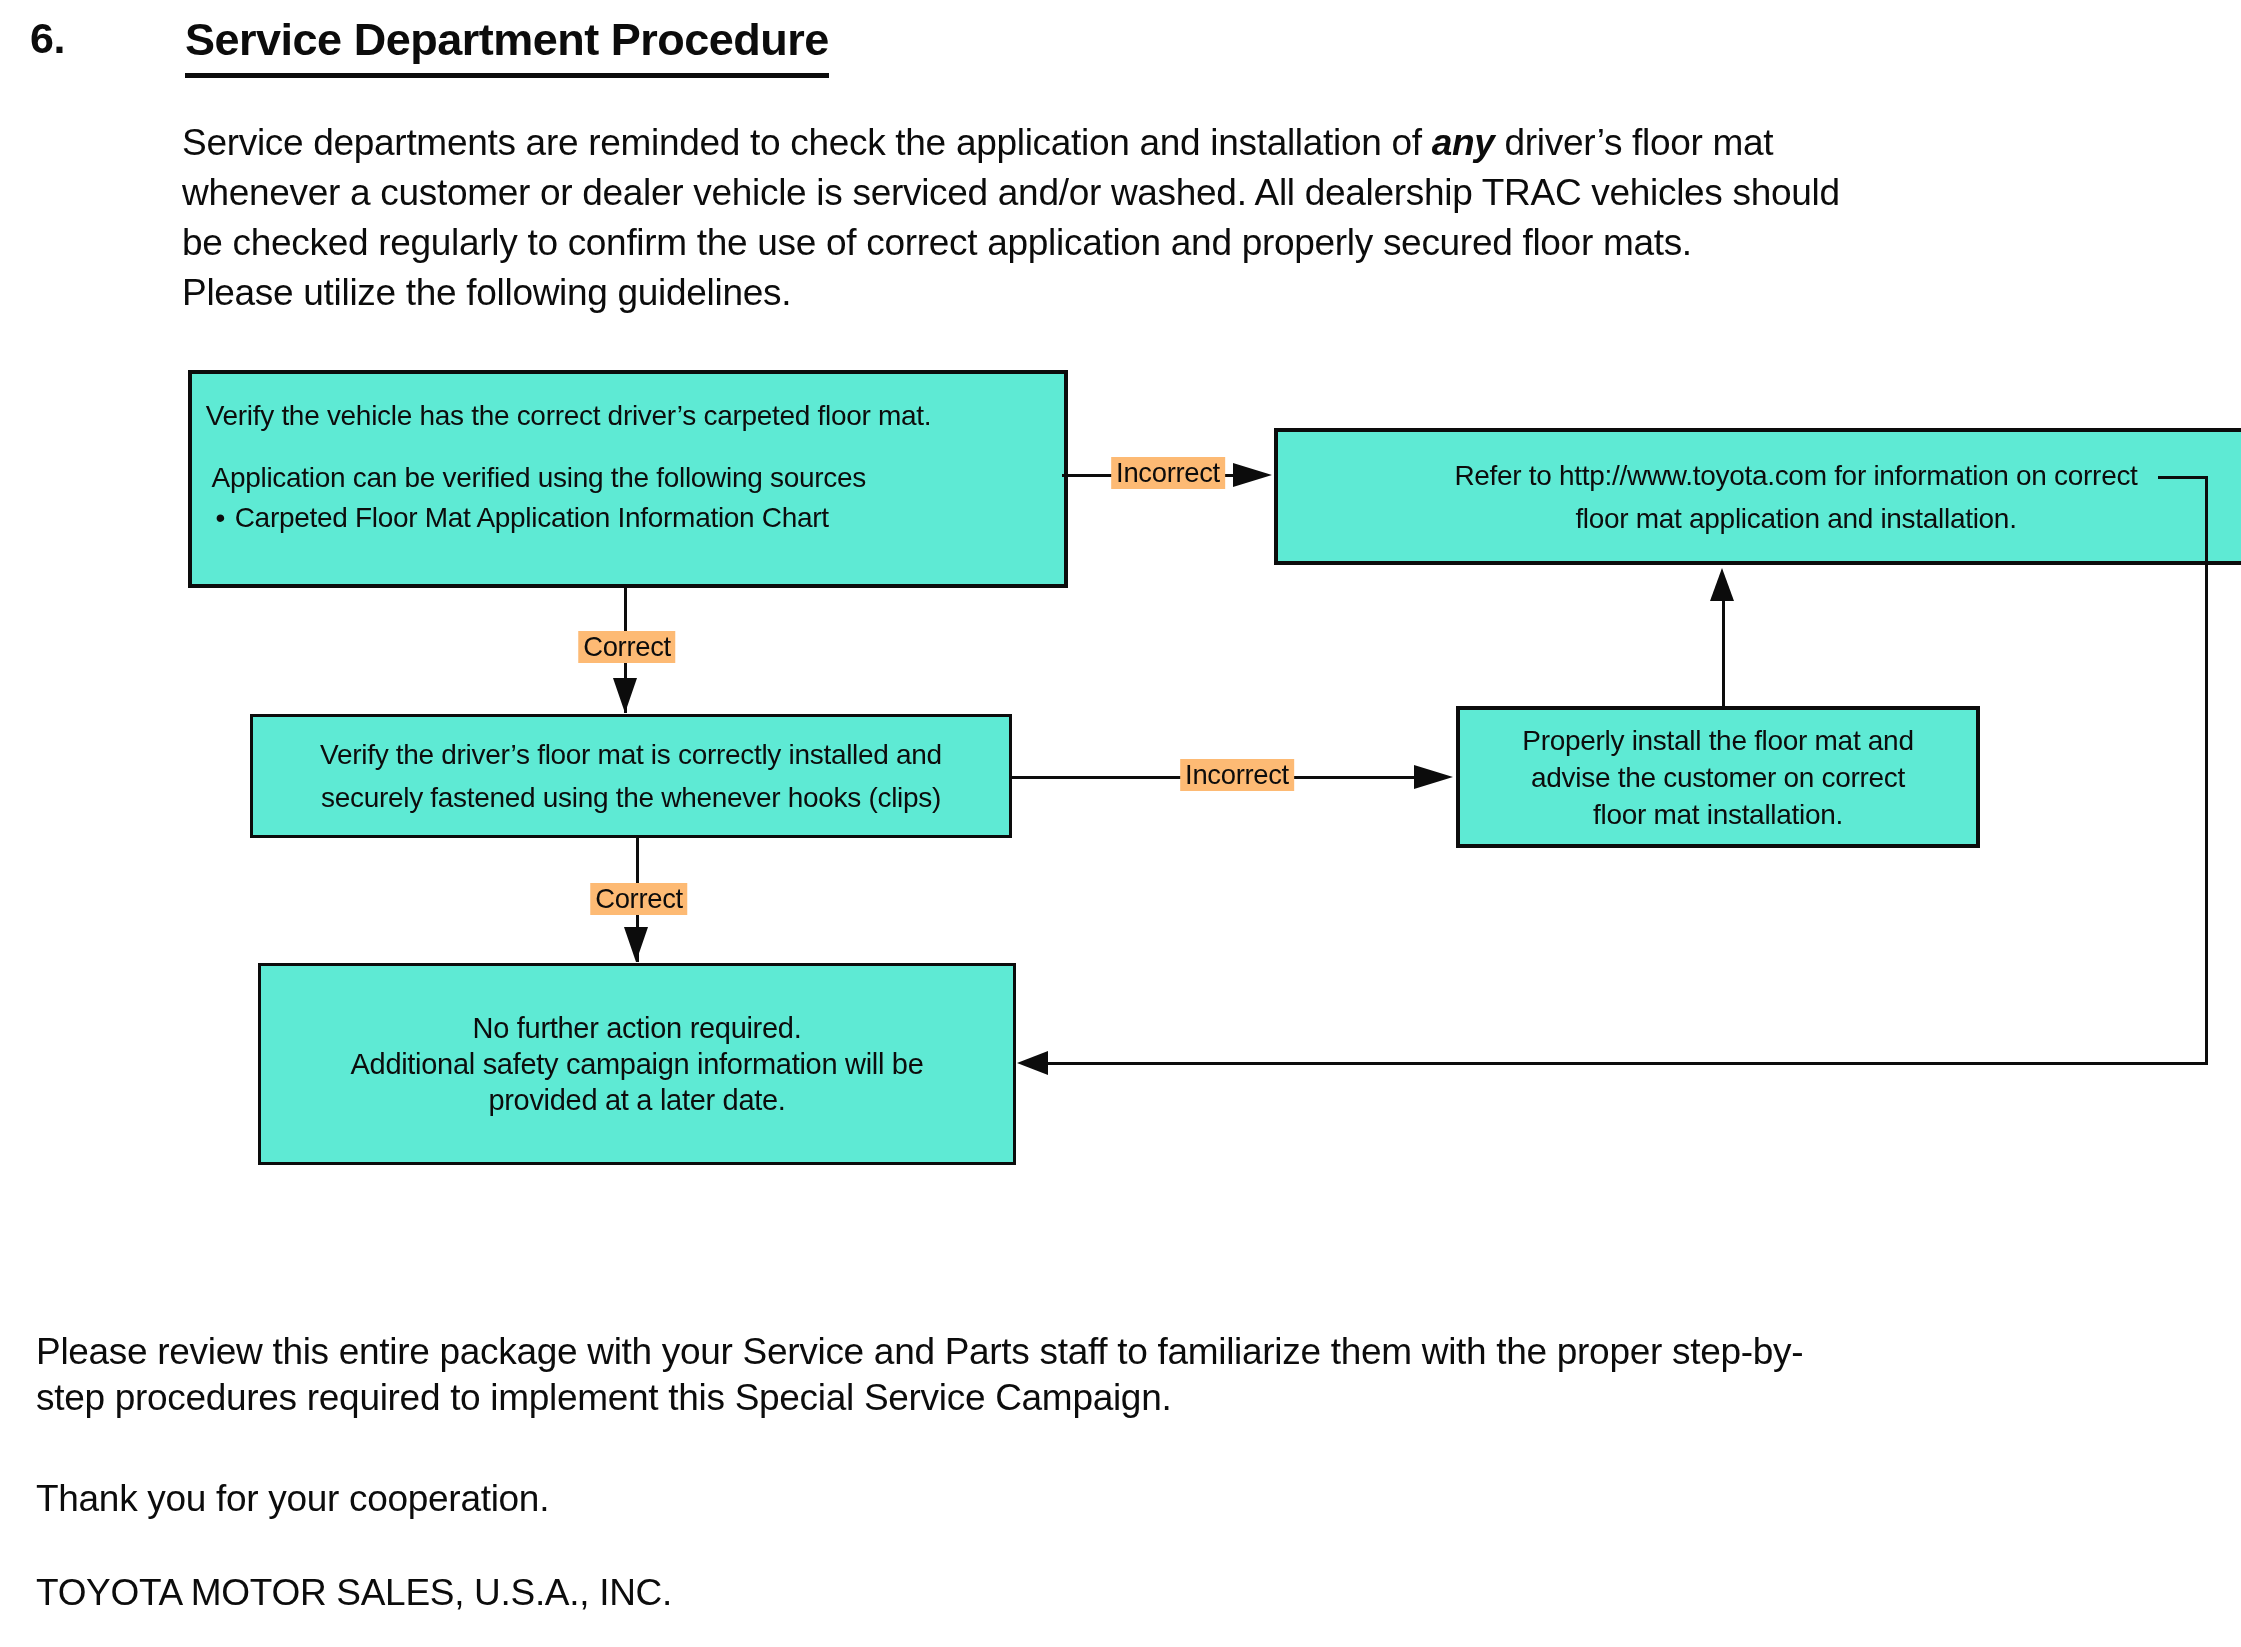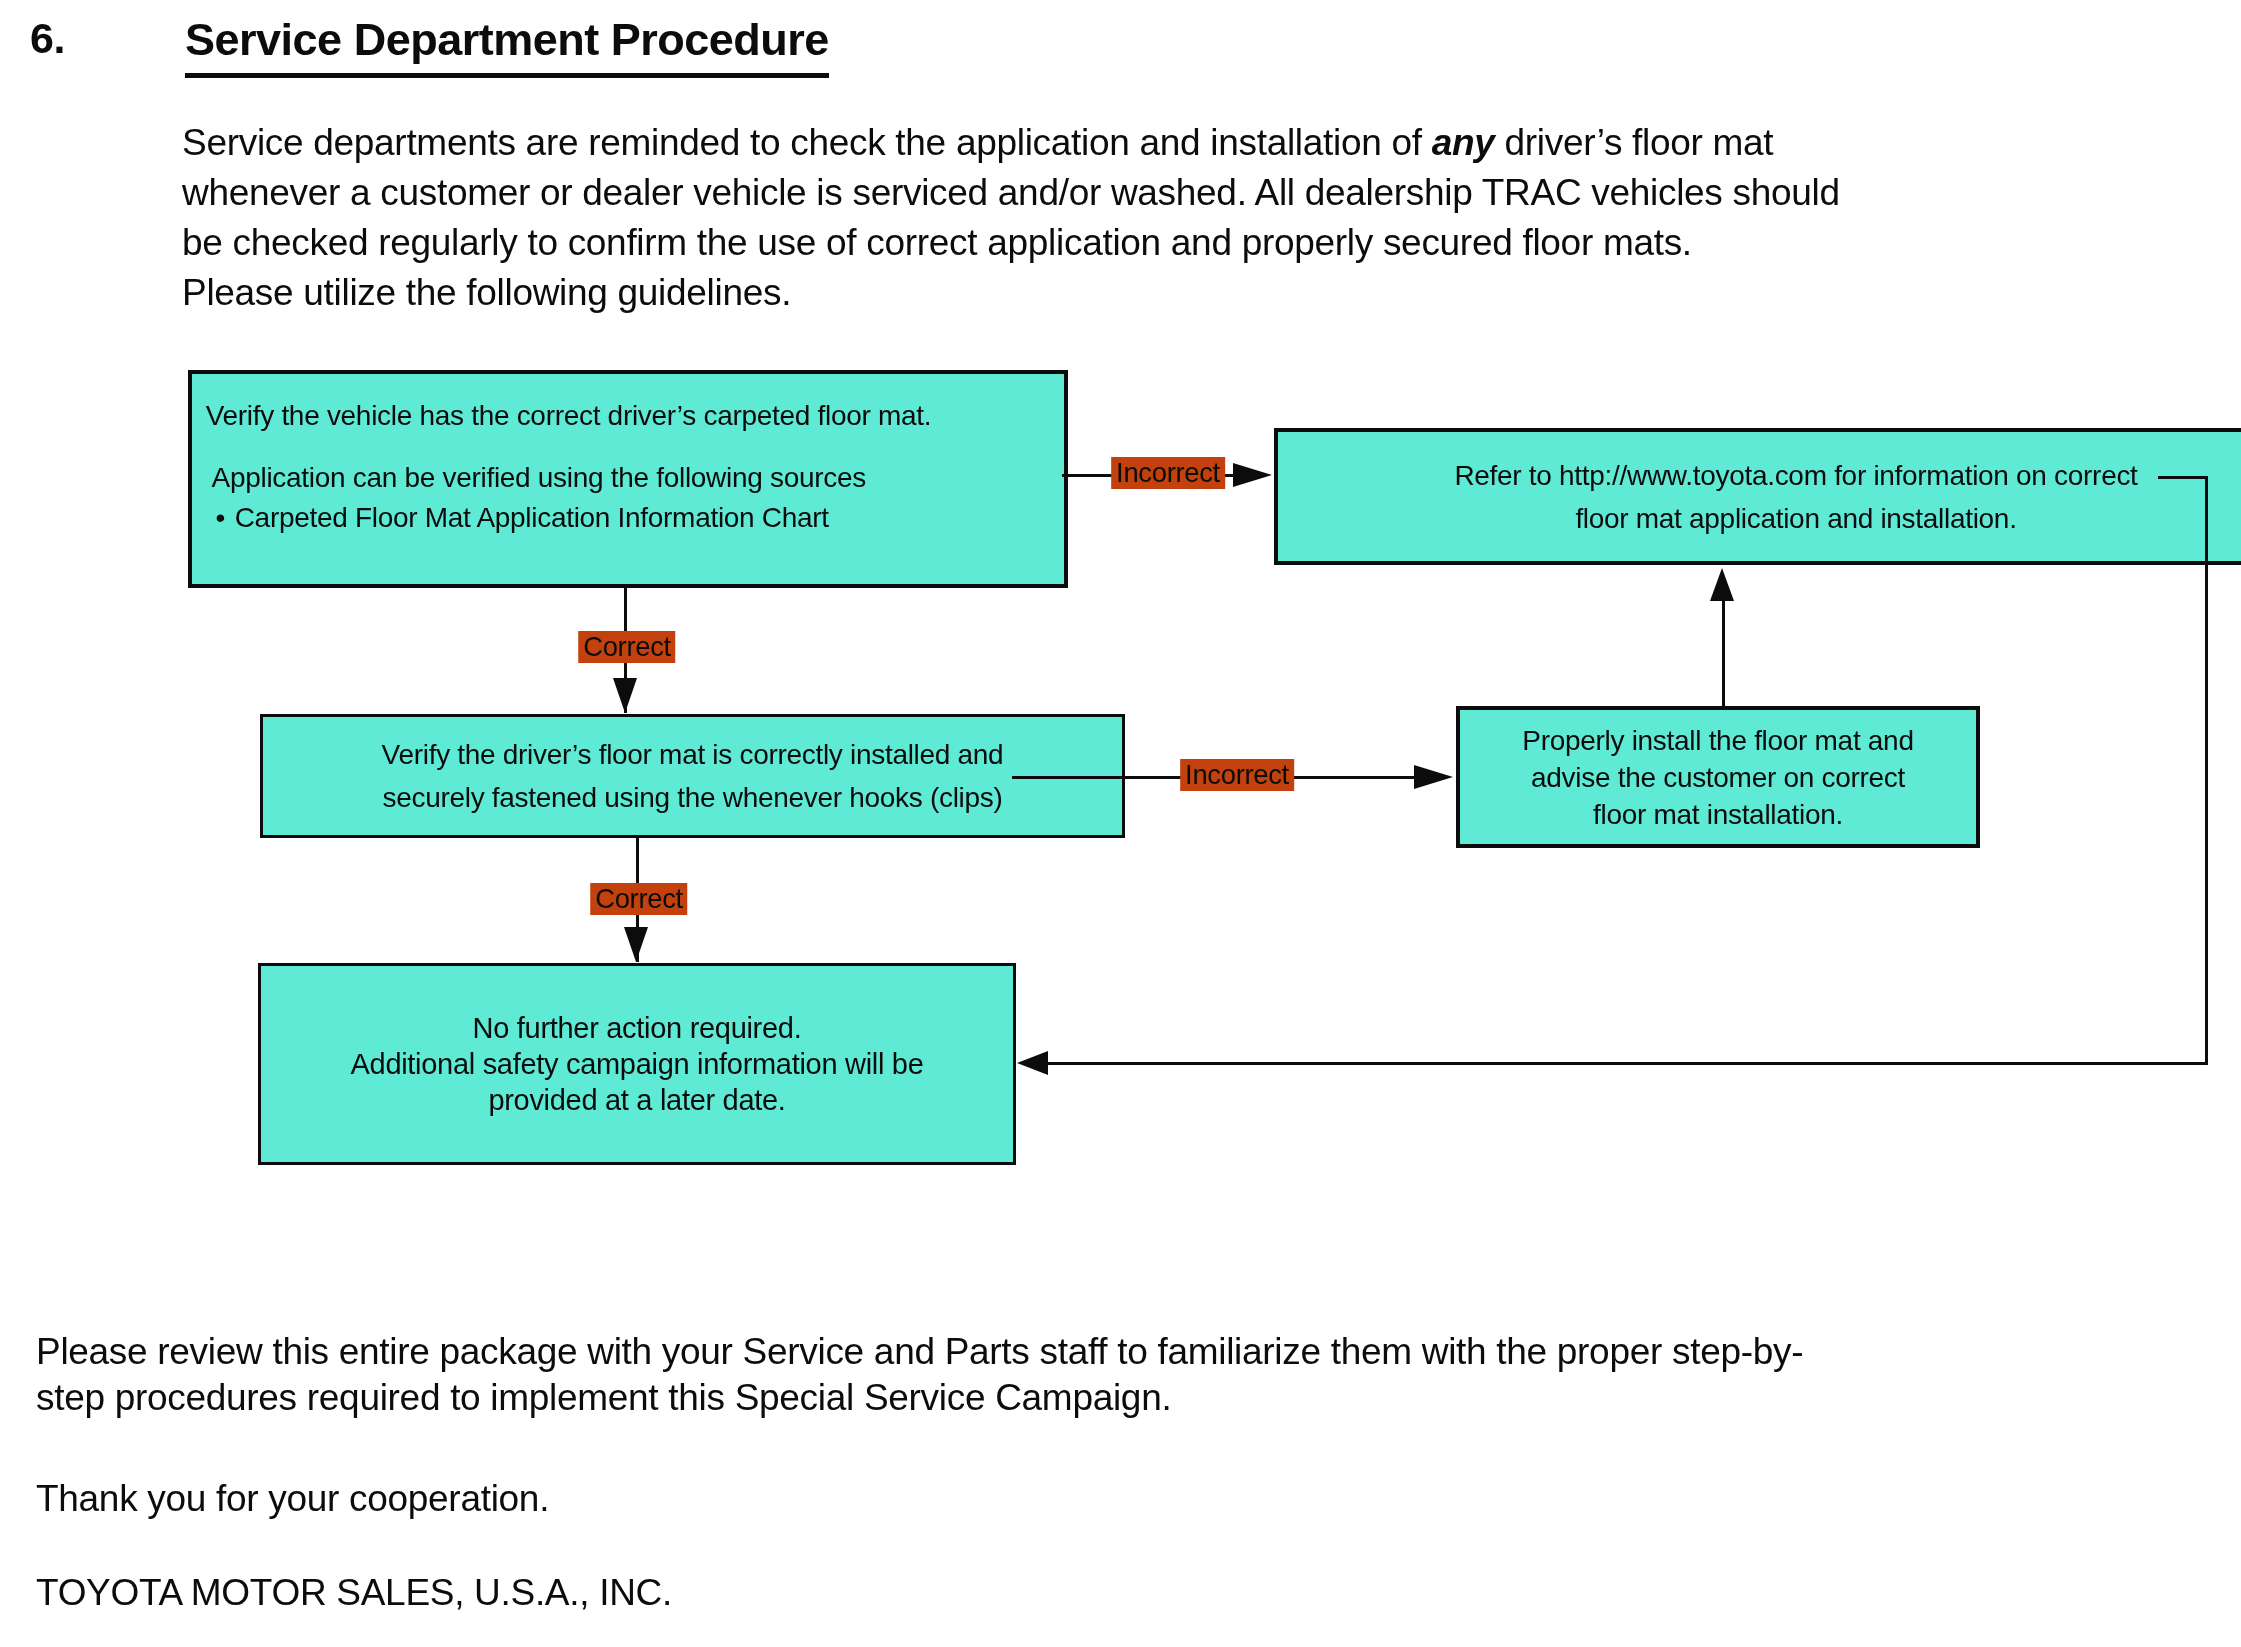--- a/index.html
+++ b/index.html
@@ -19,36 +19,36 @@
   .intro .b{font-weight:bold;font-style:italic;}
   
   .fbox{position:absolute;background:#5eead4;border:4.9px solid #0c0c0c;box-sizing:border-box;font-size:28px;line-height:43px;}
   .fbox.thin{border-width:3.9px;}
   .fbox.centered{display:flex;flex-direction:column;justify-content:center;align-items:center;text-align:center;}
   #box1{left:188px;top:370px;width:880px;height:218px;padding:19.6px 9.8px 0 13.7px;}
   #box1 .src-line{margin-top:19.6px;margin-left:5.9px;}
   #box1 .bullet-row{line-height:37px;}
   #box1 .bullet{display:inline-block;width:29px;text-align:center;}
   #box2{left:1274px;top:428px;width:1044px;height:137px;}
-  #box3{left:260px;top:714px;width:865px;height:124px;}
+  #box3{left:250px;top:714px;width:762px;height:124px;}
   #box4{left:1456px;top:706px;width:524px;height:142px;line-height:37px;}
   #box5{left:258px;top:963px;width:758px;height:202px;line-height:36px;font-size:29px;}
   
   .hline,.vline{position:absolute;background:#0c0c0c;}
   .hline{height:2.9px;}
   .vline{width:2.9px;}
   
   .arr{position:absolute;width:0;height:0;}
   .arr-right{border-top:12.7px solid transparent;border-bottom:12.7px solid transparent;border-left:39px solid #0c0c0c;}
   .arr-left{border-top:12.7px solid transparent;border-bottom:12.7px solid transparent;border-right:31px solid #0c0c0c;}
   .arr-down{border-left:12.7px solid transparent;border-right:12.7px solid transparent;border-top:35px solid #0c0c0c;}
   .arr-up{border-left:12.7px solid transparent;border-right:12.7px solid transparent;border-bottom:33px solid #0c0c0c;}
   
   .branch-label{
-    position:absolute;background:#c2410c;font-size:27.4px;padding:0 4.9px;
+    position:absolute;background:#fdba74;font-size:27.4px;padding:0 4.9px;
     transform:translateX(-50%);white-space:nowrap;
   }
   
   .footer-review{position:absolute;left:36px;top:1329px;width:2156px;font-size:37px;line-height:46px;}
   .footer-thanks{position:absolute;left:36px;top:1478px;font-size:37px;}
   .footer-company{position:absolute;left:36px;top:1572px;font-size:37px;}
 </style>
 </head>
 <body>
 

